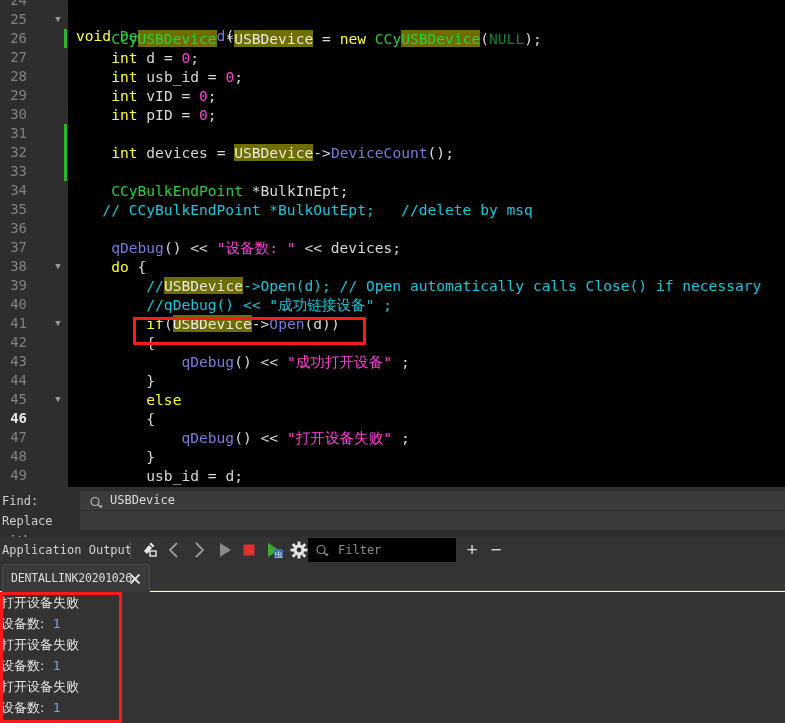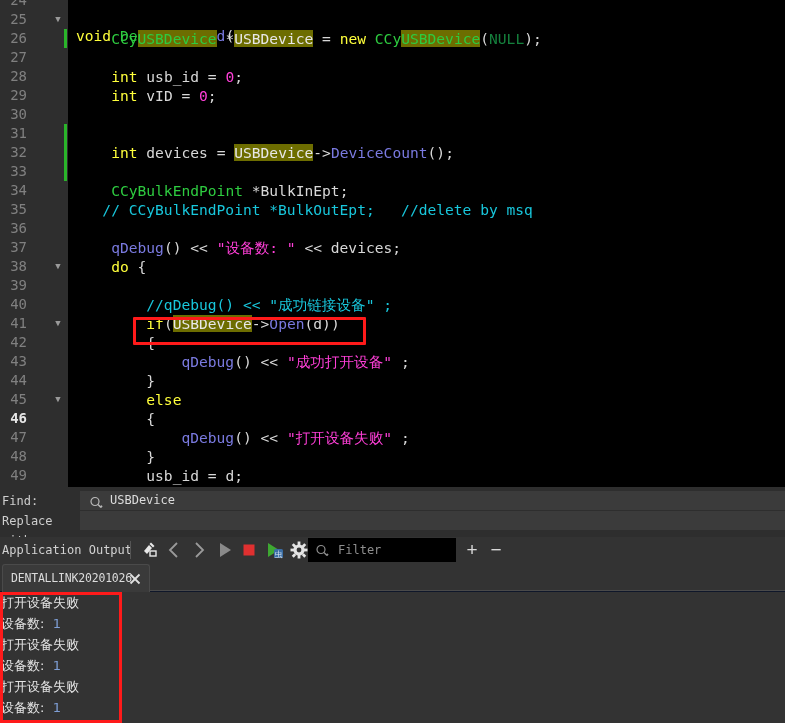--- a/index.html
+++ b/index.html
@@ -60,21 +60,21 @@
   .vsep{position:absolute;top:4px;width:1px;height:18px;background:#555;}
   .tbtn{position:absolute;top:0;width:26px;height:26px;}
   .filterbox{position:absolute;left:308px;top:1px;width:148px;height:24px;background:#000000;}
   .filterbox .ftext{position:absolute;left:30px;top:0;height:24px;line-height:24px;
             font-family:"DejaVu Sans Mono","Liberation Mono",monospace;
             font-size:12px;color:#8e8e8e;}
   .plusmin{position:absolute;top:0;height:26px;line-height:26px;width:20px;text-align:center;
             font-family:"Liberation Sans",sans-serif;font-size:19px;color:#d8d8d8;}
 
   
-  .outpane{position:absolute;left:0;top:563px;width:785px;height:160px;background:#0f172a;}
+  .outpane{position:absolute;left:0;top:563px;width:785px;height:160px;background:#fef9c3;}
   .tabstrip{position:absolute;left:0;top:0;width:785px;height:28px;background:#333;}
   .otab{position:absolute;left:2px;top:1px;width:146px;height:27px;background:#3a3a3a;
         border:1px solid #4a4a4a;border-bottom:none;border-radius:3px 3px 0 0;}
   .otab .olbl{position:absolute;left:8px;top:0;height:26px;line-height:26px;
         font-family:"DejaVu Sans Mono","Liberation Mono",monospace;
         font-size:11.5px;color:#dcdcdc;letter-spacing:-0.2px;}
   .otab .oclose{position:absolute;right:7px;top:6px;}
   .tabline{position:absolute;left:149px;top:27px;width:636px;height:1px;background:#4a4a4a;}
 
   .outtext{position:absolute;left:0;top:29px;width:785px;height:131px;background:#333;overflow:hidden;}
@@ -123,30 +123,33 @@
         <div class="fold" style="top: 390px;">▼</div>
         <div class="ln cur" style="top: 409px;">46</div>
         <div class="ln" style="top: 428px;">47</div>
         <div class="ln" style="top: 447px;">48</div>
         <div class="ln" style="top: 466px;">49</div>
       </div>
     <div class="code-area" id="codearea">
         <div class="cl" style="top: -9px;"></div>
         <div class="cl" style="top: 26px;"><span class="kw">void</span> <span class="typ">Device</span><span class="op">:</span><span class="op">:</span><span class="fn">read</span><span class="op">(</span><span class="op">)</span><span class="op">{</span></div>
         <div class="cl" style="top: 29px;">    <span class="typ">CCy</span><span class="hl g">USBDevice</span> <span class="op">*</span><span class="hl">USBDevice</span> <span class="op">=</span> <span class="kw">new</span> <span class="typ">CCy</span><span class="hl g">USBDevice</span><span class="op">(</span><span class="nul">NULL</span><span class="op">)</span><span class="op">;</span></div>
+        <div class="cl" style="top: 48px;">    <span class="kw">int</span> <span class="pln">d</span> <span class="op">=</span> <span class="num">0</span><span class="op">;</span></div>
         <div class="cl" style="top: 67px;">    <span class="kw">int</span> <span class="pln">usb_id</span> <span class="op">=</span> <span class="num">0</span><span class="op">;</span></div>
         <div class="cl" style="top: 86px;">    <span class="kw">int</span> <span class="pln">vID</span> <span class="op">=</span> <span class="num">0</span><span class="op">;</span></div>
+        <div class="cl" style="top: 105px;">    <span class="kw">int</span> <span class="pln">pID</span> <span class="op">=</span> <span class="num">0</span><span class="op">;</span></div>
         <div class="cl" style="top: 124px;"></div>
         <div class="cl" style="top: 143px;">    <span class="kw">int</span> <span class="pln">devices</span> <span class="op">=</span> <span class="hl">USBDevice</span><span class="op">-</span><span class="op">&gt;</span><span class="fn">DeviceCount</span><span class="op">(</span><span class="op">)</span><span class="op">;</span></div>
         <div class="cl" style="top: 162px;"></div>
         <div class="cl" style="top: 181px;">    <span class="typ">CCyBulkEndPoint</span> <span class="op">*</span><span class="pln">BulkInEpt</span><span class="op">;</span></div>
         <div class="cl" style="top: 200px;">   <span class="cmt">// CCyBulkEndPoint *BulkOutEpt;   //delete by msq</span></div>
         <div class="cl" style="top: 219px;"></div>
         <div class="cl" style="top: 238px;">    <span class="fn">qDebug</span><span class="op">(</span><span class="op">)</span> <span class="op">&lt;</span><span class="op">&lt;</span> <span class="str">"设备数: "</span> <span class="op">&lt;</span><span class="op">&lt;</span> <span class="pln">devices</span><span class="op">;</span></div>
         <div class="cl" style="top: 257px;">    <span class="kw">do</span> <span class="op">{</span></div>
+        <div class="cl" style="top: 276px;">        <span class="cmt">//</span><span class="hl">USBDevice</span><span class="cmt">-&gt;Open(d); // Open automatically calls Close() if necessary</span></div>
         <div class="cl" style="top: 295px;">        <span class="cmt">//qDebug() &lt;&lt; "成功链接设备" ;</span></div>
         <div class="cl" style="top: 314px;">        <span class="kw">if</span><span class="op">(</span><span class="hl">USBDevice</span><span class="op">-</span><span class="op">&gt;</span><span class="fn">Open</span><span class="op">(</span><span class="pln">d</span><span class="op">)</span><span class="op">)</span></div>
         <div class="cl" style="top: 333px;">        <span class="op">{</span></div>
         <div class="cl" style="top: 352px;">            <span class="fn">qDebug</span><span class="op">(</span><span class="op">)</span> <span class="op">&lt;</span><span class="op">&lt;</span> <span class="str">"成功打开设备"</span> <span class="op">;</span></div>
         <div class="cl" style="top: 371px;">        <span class="op">}</span></div>
         <div class="cl" style="top: 390px;">        <span class="kw">else</span></div>
         <div class="cl" style="top: 409px;">        <span class="op">{</span></div>
         <div class="cl" style="top: 428px;">            <span class="fn">qDebug</span><span class="op">(</span><span class="op">)</span> <span class="op">&lt;</span><span class="op">&lt;</span> <span class="str">"打开设备失败"</span> <span class="op">;</span></div>
         <div class="cl" style="top: 447px;">        <span class="op">}</span></div>
         <div class="cl" style="top: 466px;">        <span class="pln">usb_id</span> <span class="op">=</span> <span class="pln">d</span><span class="op">;</span></div>

